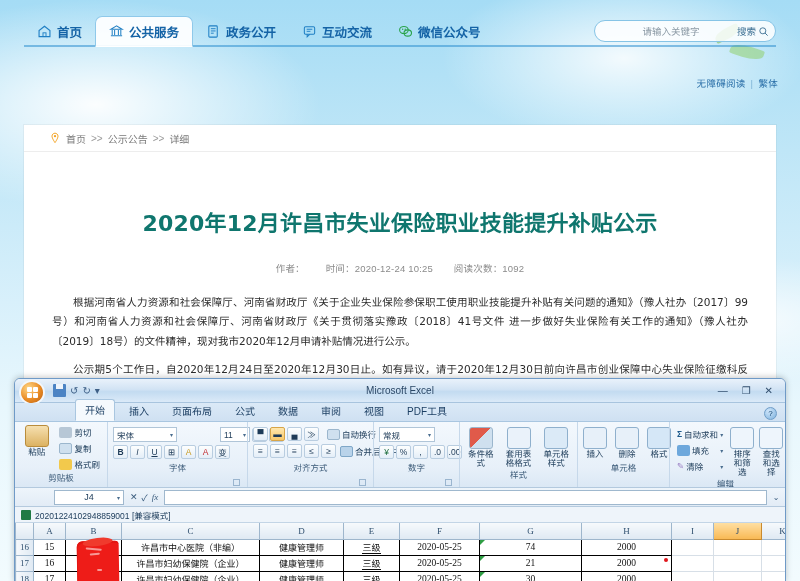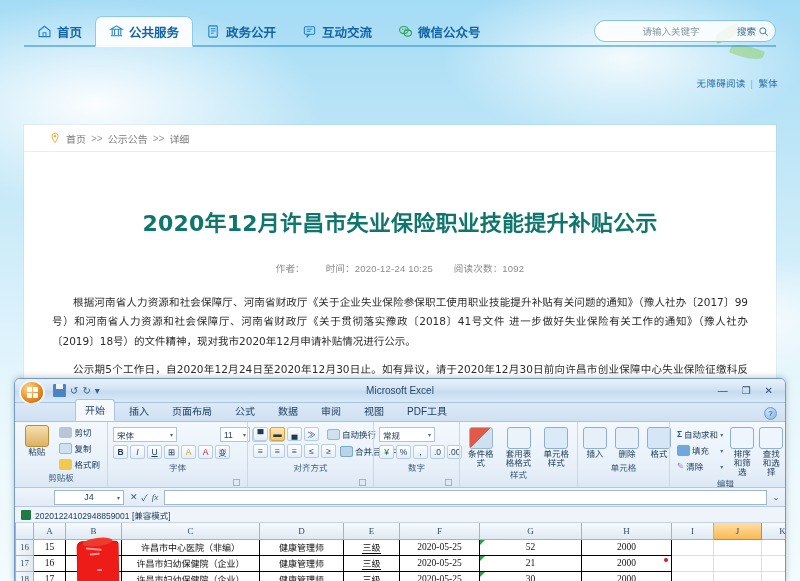--- a/index.html
+++ b/index.html
@@ -621,21 +621,21 @@
       </tr>
 
       <tr>
         <td class="rowhdr">16</td>
         <td class="cell num">15</td>
         <td class="cell"></td>
         <td class="cell">许昌市中心医院（非编）</td>
         <td class="cell">健康管理师</td>
         <td class="cell ul"><span>三级</span></td>
         <td class="cell num">2020-05-25</td>
-        <td class="cell num flagged">52</td>
+        <td class="cell num flagged">74</td>
         <td class="cell num">2000</td>
         <td class="blank"></td>
         <td class="blank"></td>
         <td class="blank"></td>
 
       </tr>
 
       <tr>
         <td class="rowhdr">17</td>
         <td class="cell num">16</td>

